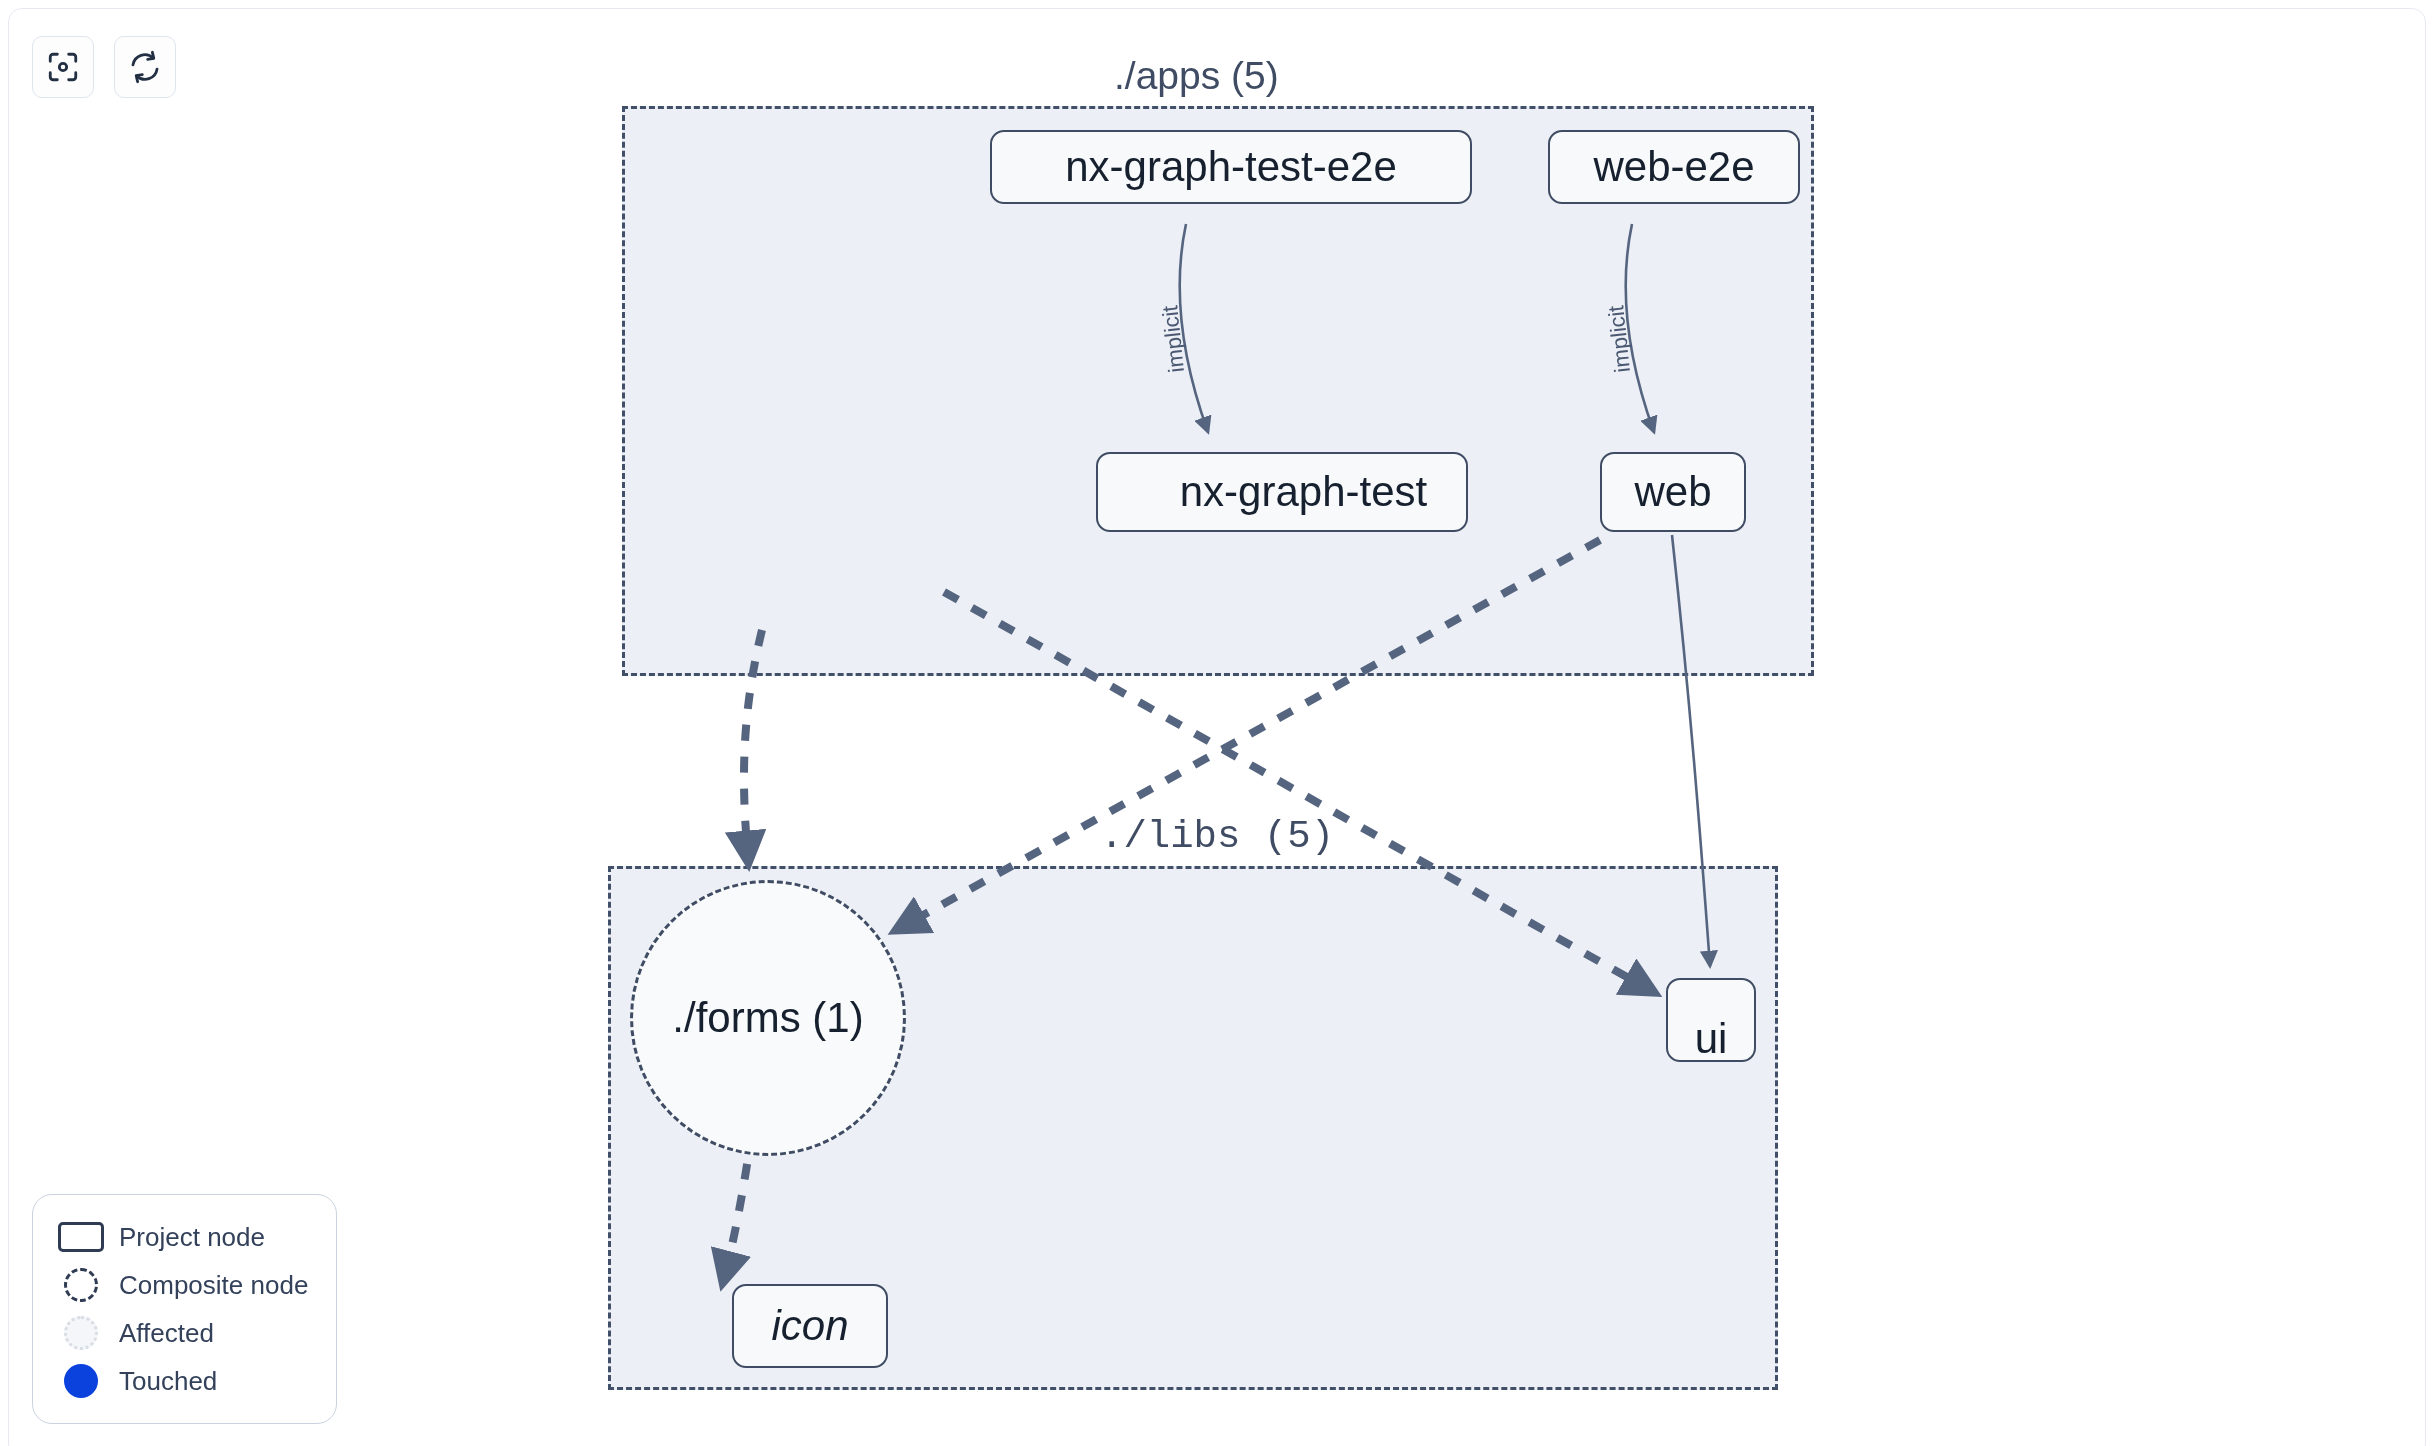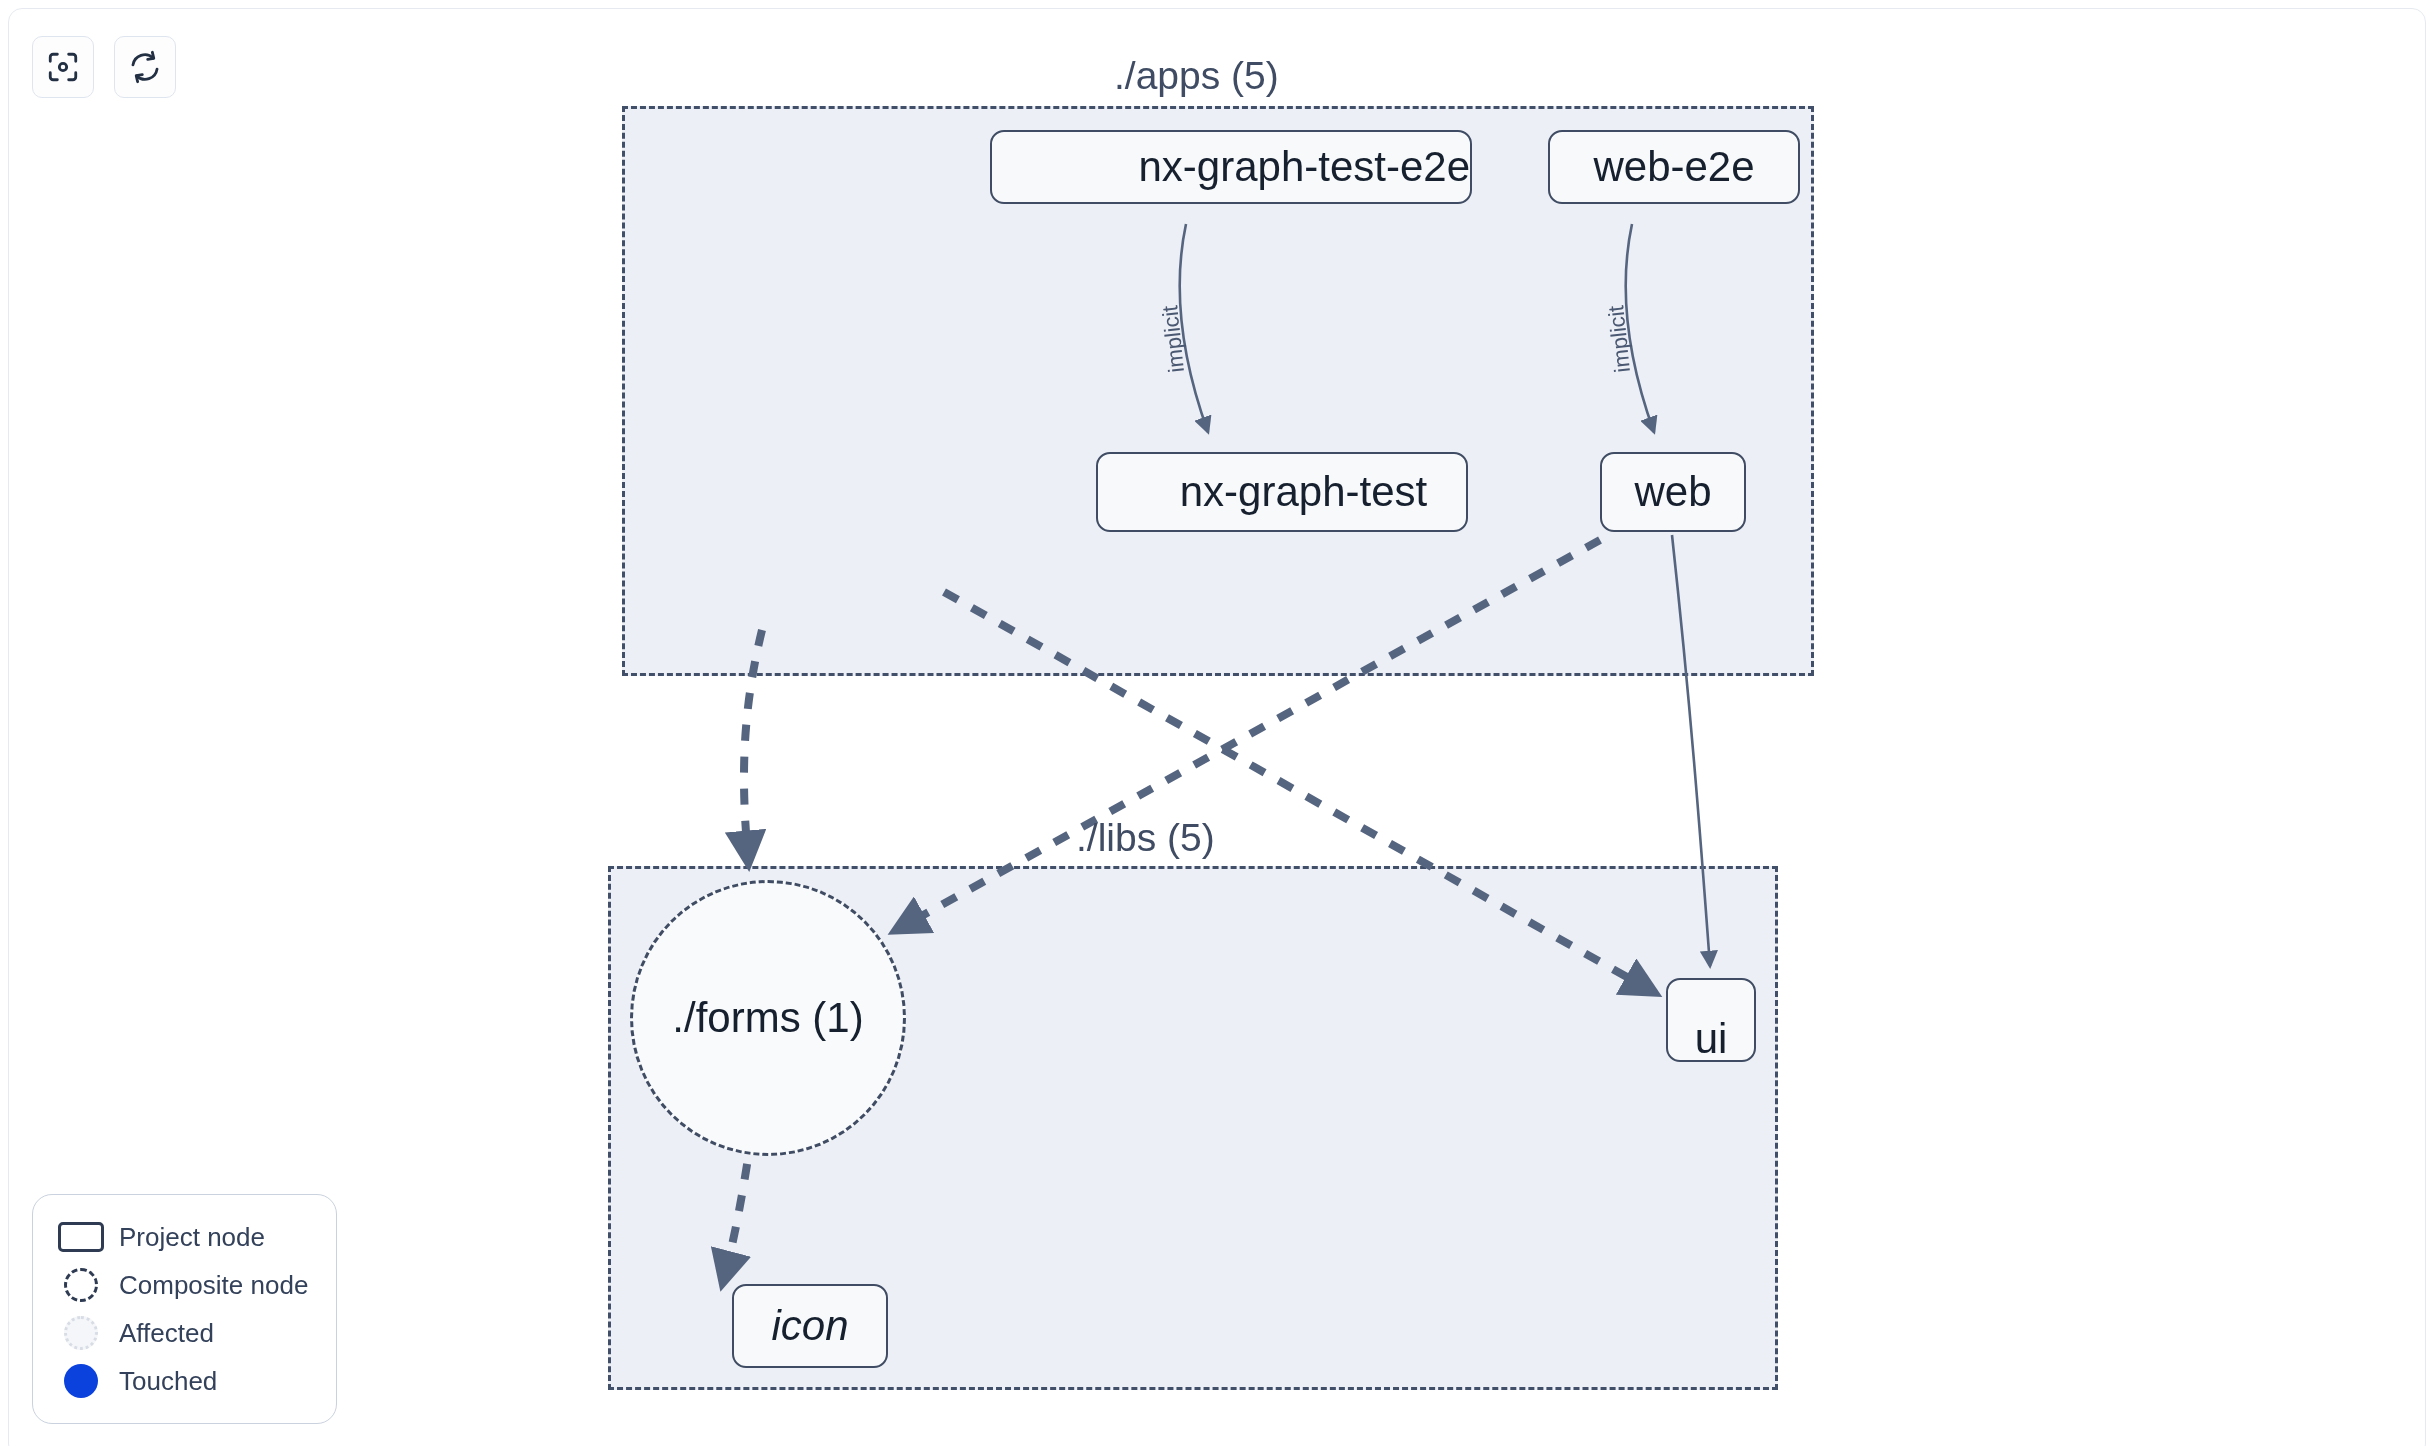--- a/index.html
+++ b/index.html
@@ -230,27 +230,27 @@
     <path d="M 762 630 C 740 720 742 790 748 858" fill="none" stroke="#55647f" stroke-width="8" stroke-dasharray="16 16" stroke-linecap="butt" marker-end="url(#arrow-thick)"></path>
 
     <path d="M 944 592 L 1650 990" fill="none" stroke="#55647f" stroke-width="8" stroke-dasharray="16 16" stroke-linecap="butt" marker-end="url(#arrow-thick)"></path>
 
     <path d="M 1600 540 L 900 928" fill="none" stroke="#55647f" stroke-width="8" stroke-dasharray="16 16" stroke-linecap="butt" marker-end="url(#arrow-thick)"></path>
 
     <path d="M 752 1132 C 742 1200 734 1240 724 1278" fill="none" stroke="#55647f" stroke-width="8" stroke-dasharray="16 16" stroke-linecap="butt" marker-end="url(#arrow-thick)"></path>
   </svg>
 
   <div class="group-label" style="left:1114px; top:56px;">./apps (5)</div>
-  <div class="group-label" style="left:1076px; top:818px;">./libs (5)</div>
+  <div class="group-label" style="left:1100px; top:818px;font-family:Liberation Mono, monospace;">./libs (5)</div>
 
   <div class="edge-label" style="left:1140px; top:328px; transform: rotate(-96deg);">implicit</div>
   <div class="edge-label" style="left:1586px; top:328px; transform: rotate(-96deg);">implicit</div>
 
 
-  <div class="node" style="left:990px; top:130px; width:482px; height:74px;justify-content:flex-end;">
+  <div class="node" style="left:990px; top:130px; width:482px; height:74px;">
     <span>nx-graph-test-e2e</span>
   </div>
 
   <div class="node" style="left:1548px; top:130px; width:252px; height:74px;">
     <span>web-e2e</span>
   </div>
 
   <div class="node" style="left:1096px; top:452px; width:372px; height:80px;padding-left:43px;">
     <span>nx-graph-test</span>
   </div>

